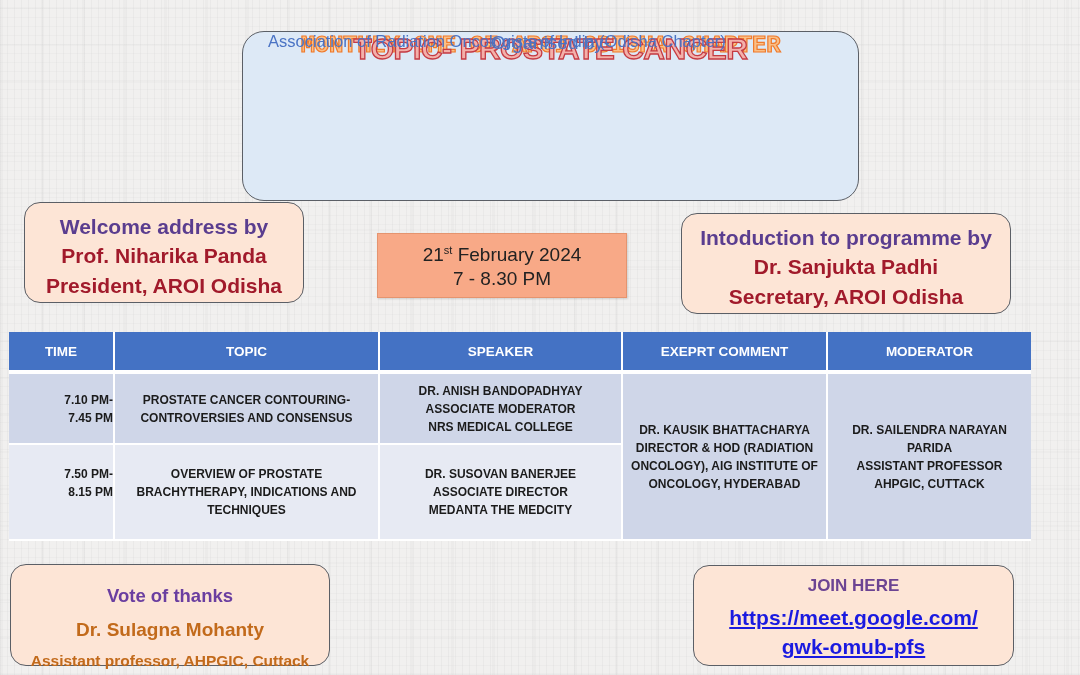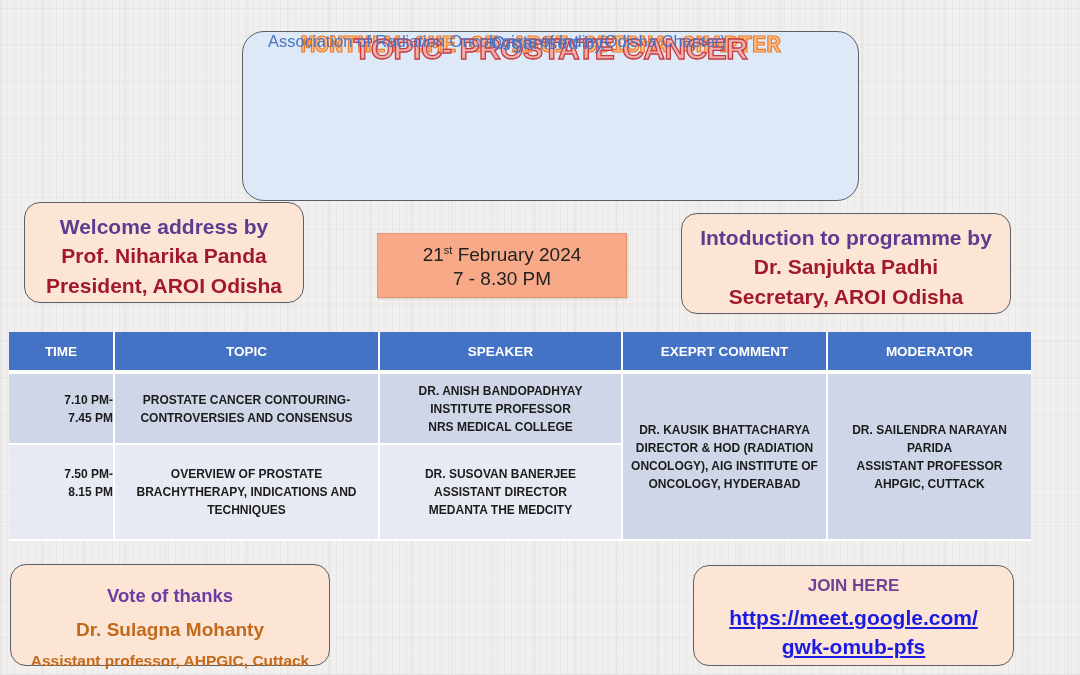--- a/index.html
+++ b/index.html
@@ -182,21 +182,21 @@
       <td>
         <div>7.10 PM-</div>
         <div>7.45 PM</div>
       </td>
       <td>
         <div>PROSTATE CANCER CONTOURING-</div>
         <div>CONTROVERSIES AND CONSENSUS</div>
       </td>
       <td>
         <div>DR. ANISH BANDOPADHYAY</div>
-        <div>INSTITUTE PROFESSOR</div>
+        <div>ASSOCIATE MODERATOR</div>
         <div>NRS MEDICAL COLLEGE</div>
       </td>
       <td rowspan="2" class="merged">
         <div>DR. KAUSIK BHATTACHARYA</div>
         <div>DIRECTOR &amp; HOD (RADIATION</div>
         <div>ONCOLOGY), AIG INSTITUTE OF</div>
         <div>ONCOLOGY, HYDERABAD</div>
       </td>
       <td rowspan="2" class="merged">
         <div>DR. SAILENDRA NARAYAN</div>
@@ -211,21 +211,21 @@
         <div>8.15 PM</div>
         <div style="height:18px"></div>
       </td>
       <td>
         <div>OVERVIEW OF PROSTATE</div>
         <div>BRACHYTHERAPY, INDICATIONS AND</div>
         <div>TECHNIQUES</div>
       </td>
       <td>
         <div>DR. SUSOVAN BANERJEE</div>
-        <div>ASSISTANT DIRECTOR</div>
+        <div>ASSOCIATE DIRECTOR</div>
         <div>MEDANTA THE MEDCITY</div>
       </td>
     </tr>
   </tbody>
 </table>
 
 <div class="box vote-box">
   <div class="l1">Vote of thanks</div>
   <div class="l2">Dr. Sulagna Mohanty</div>
   <div class="l3">Assistant professor, AHPGIC, Cuttack</div>

